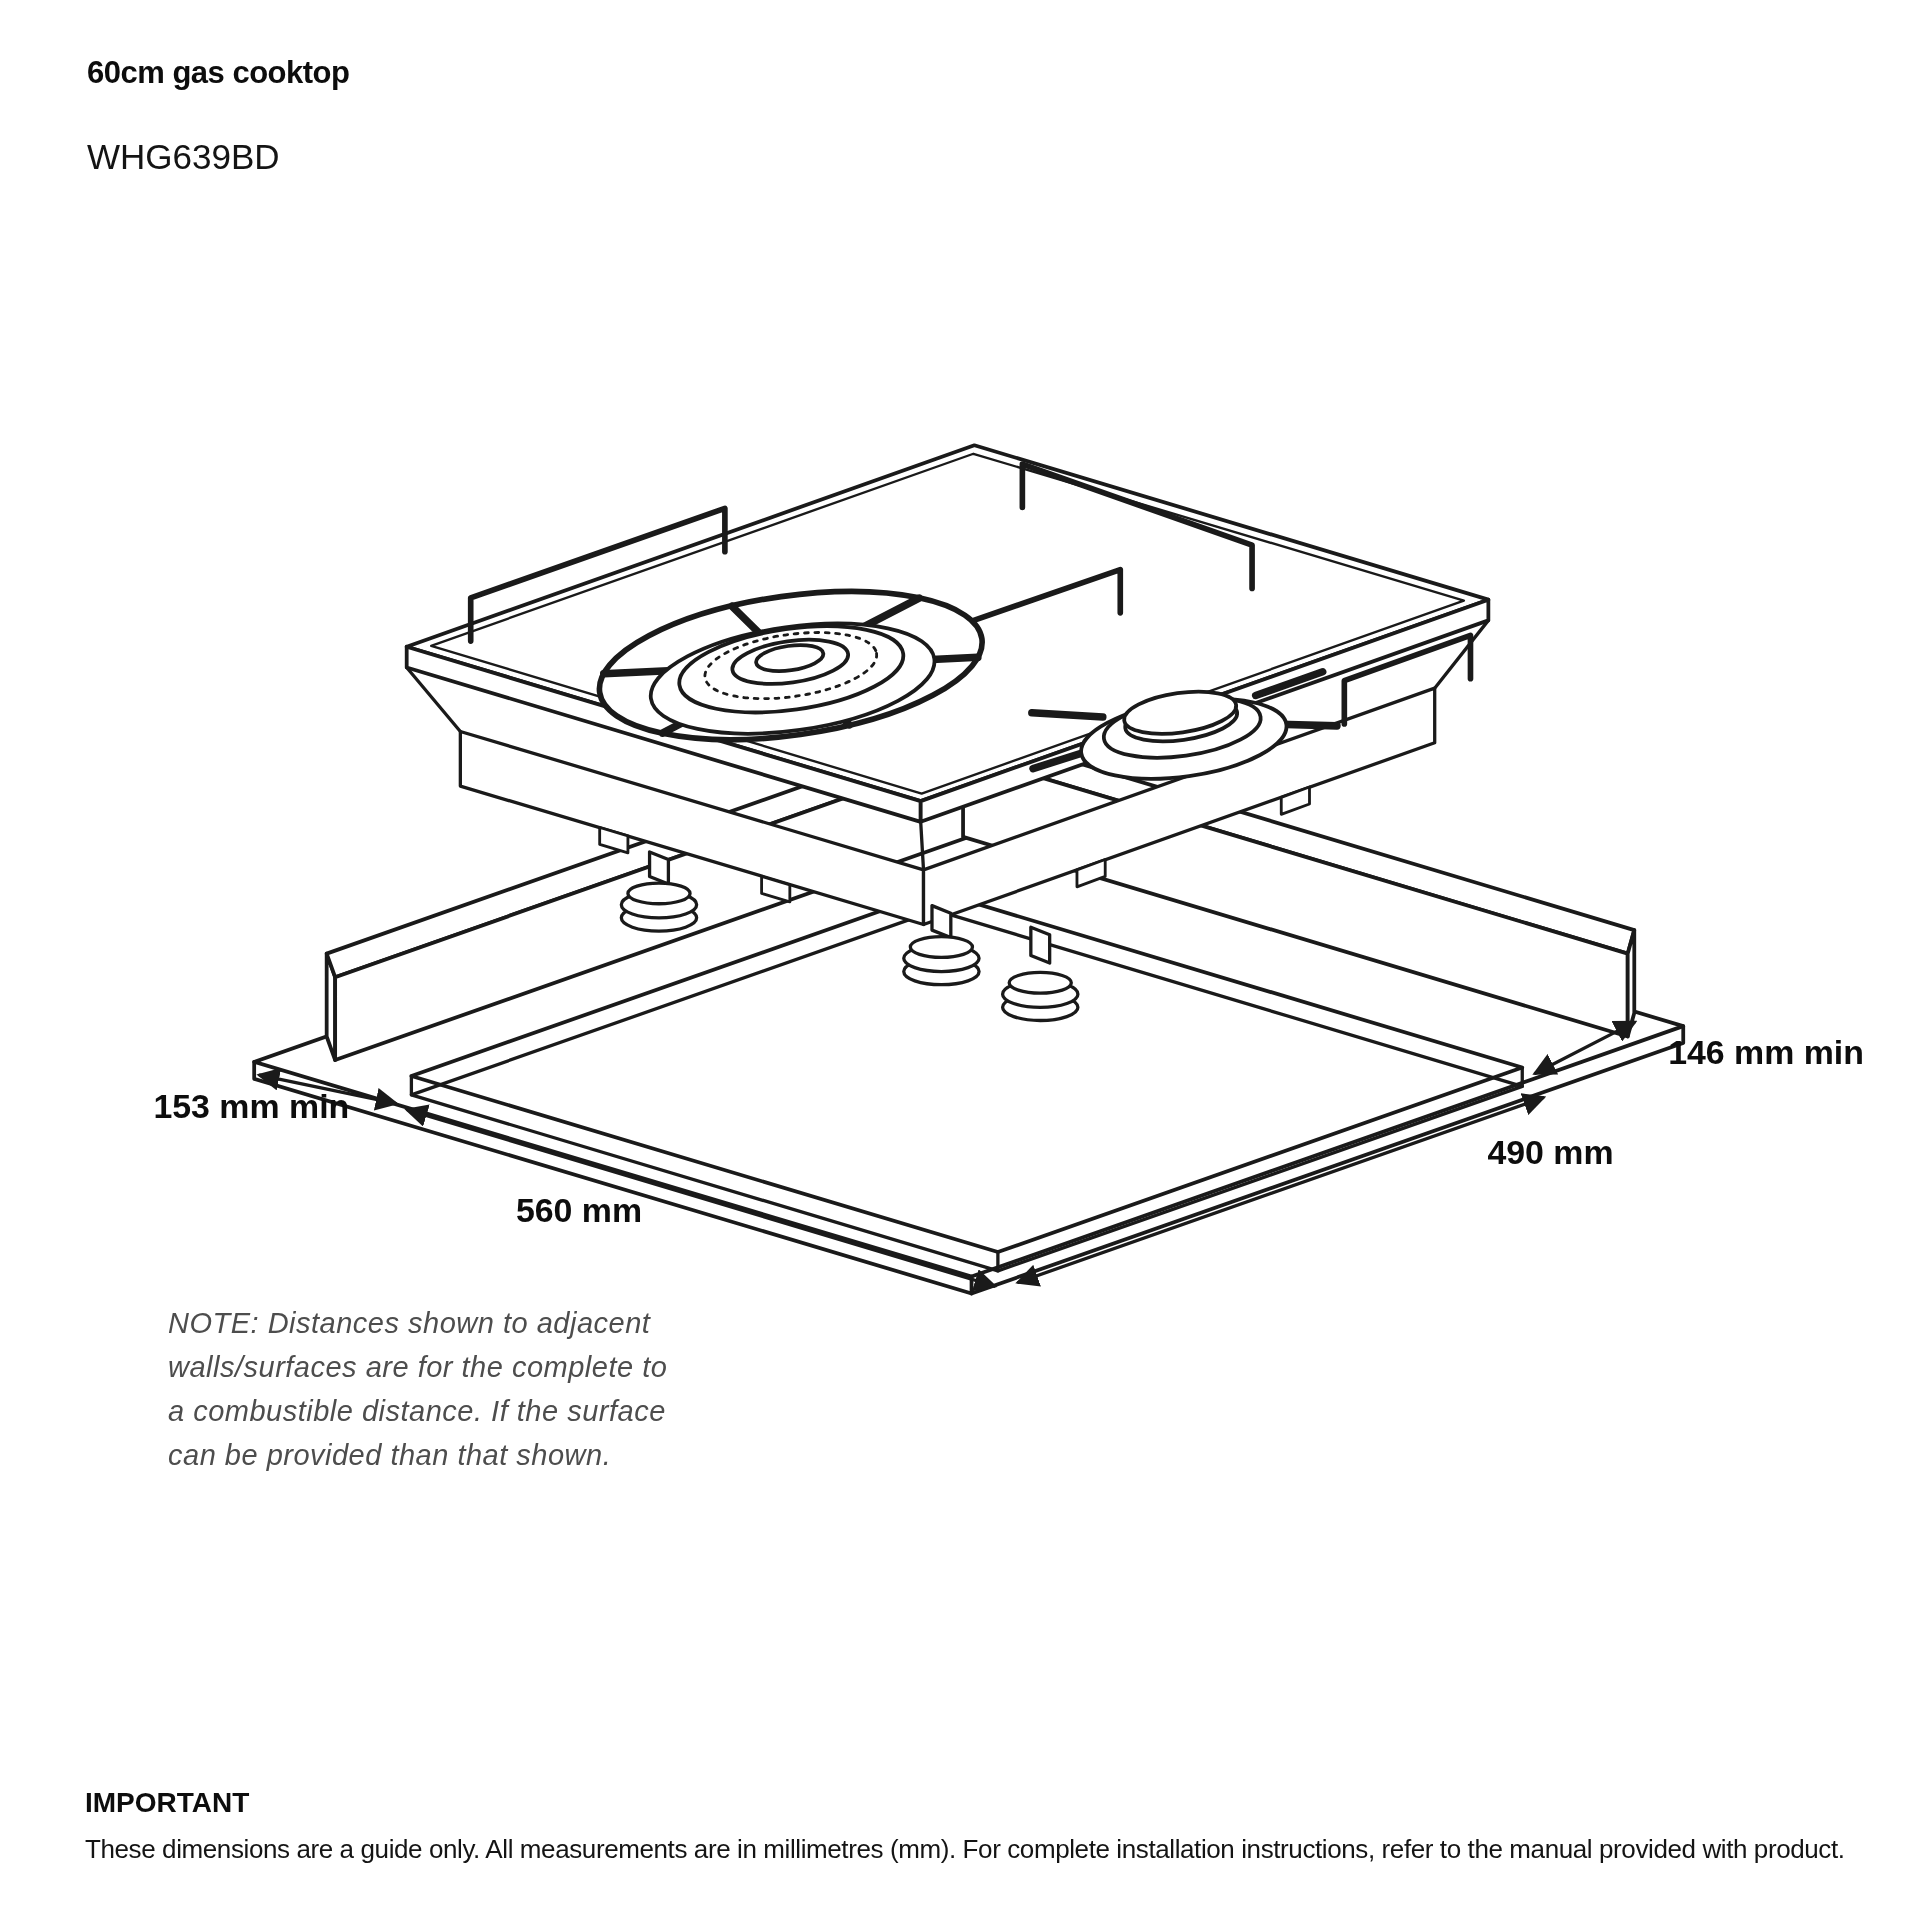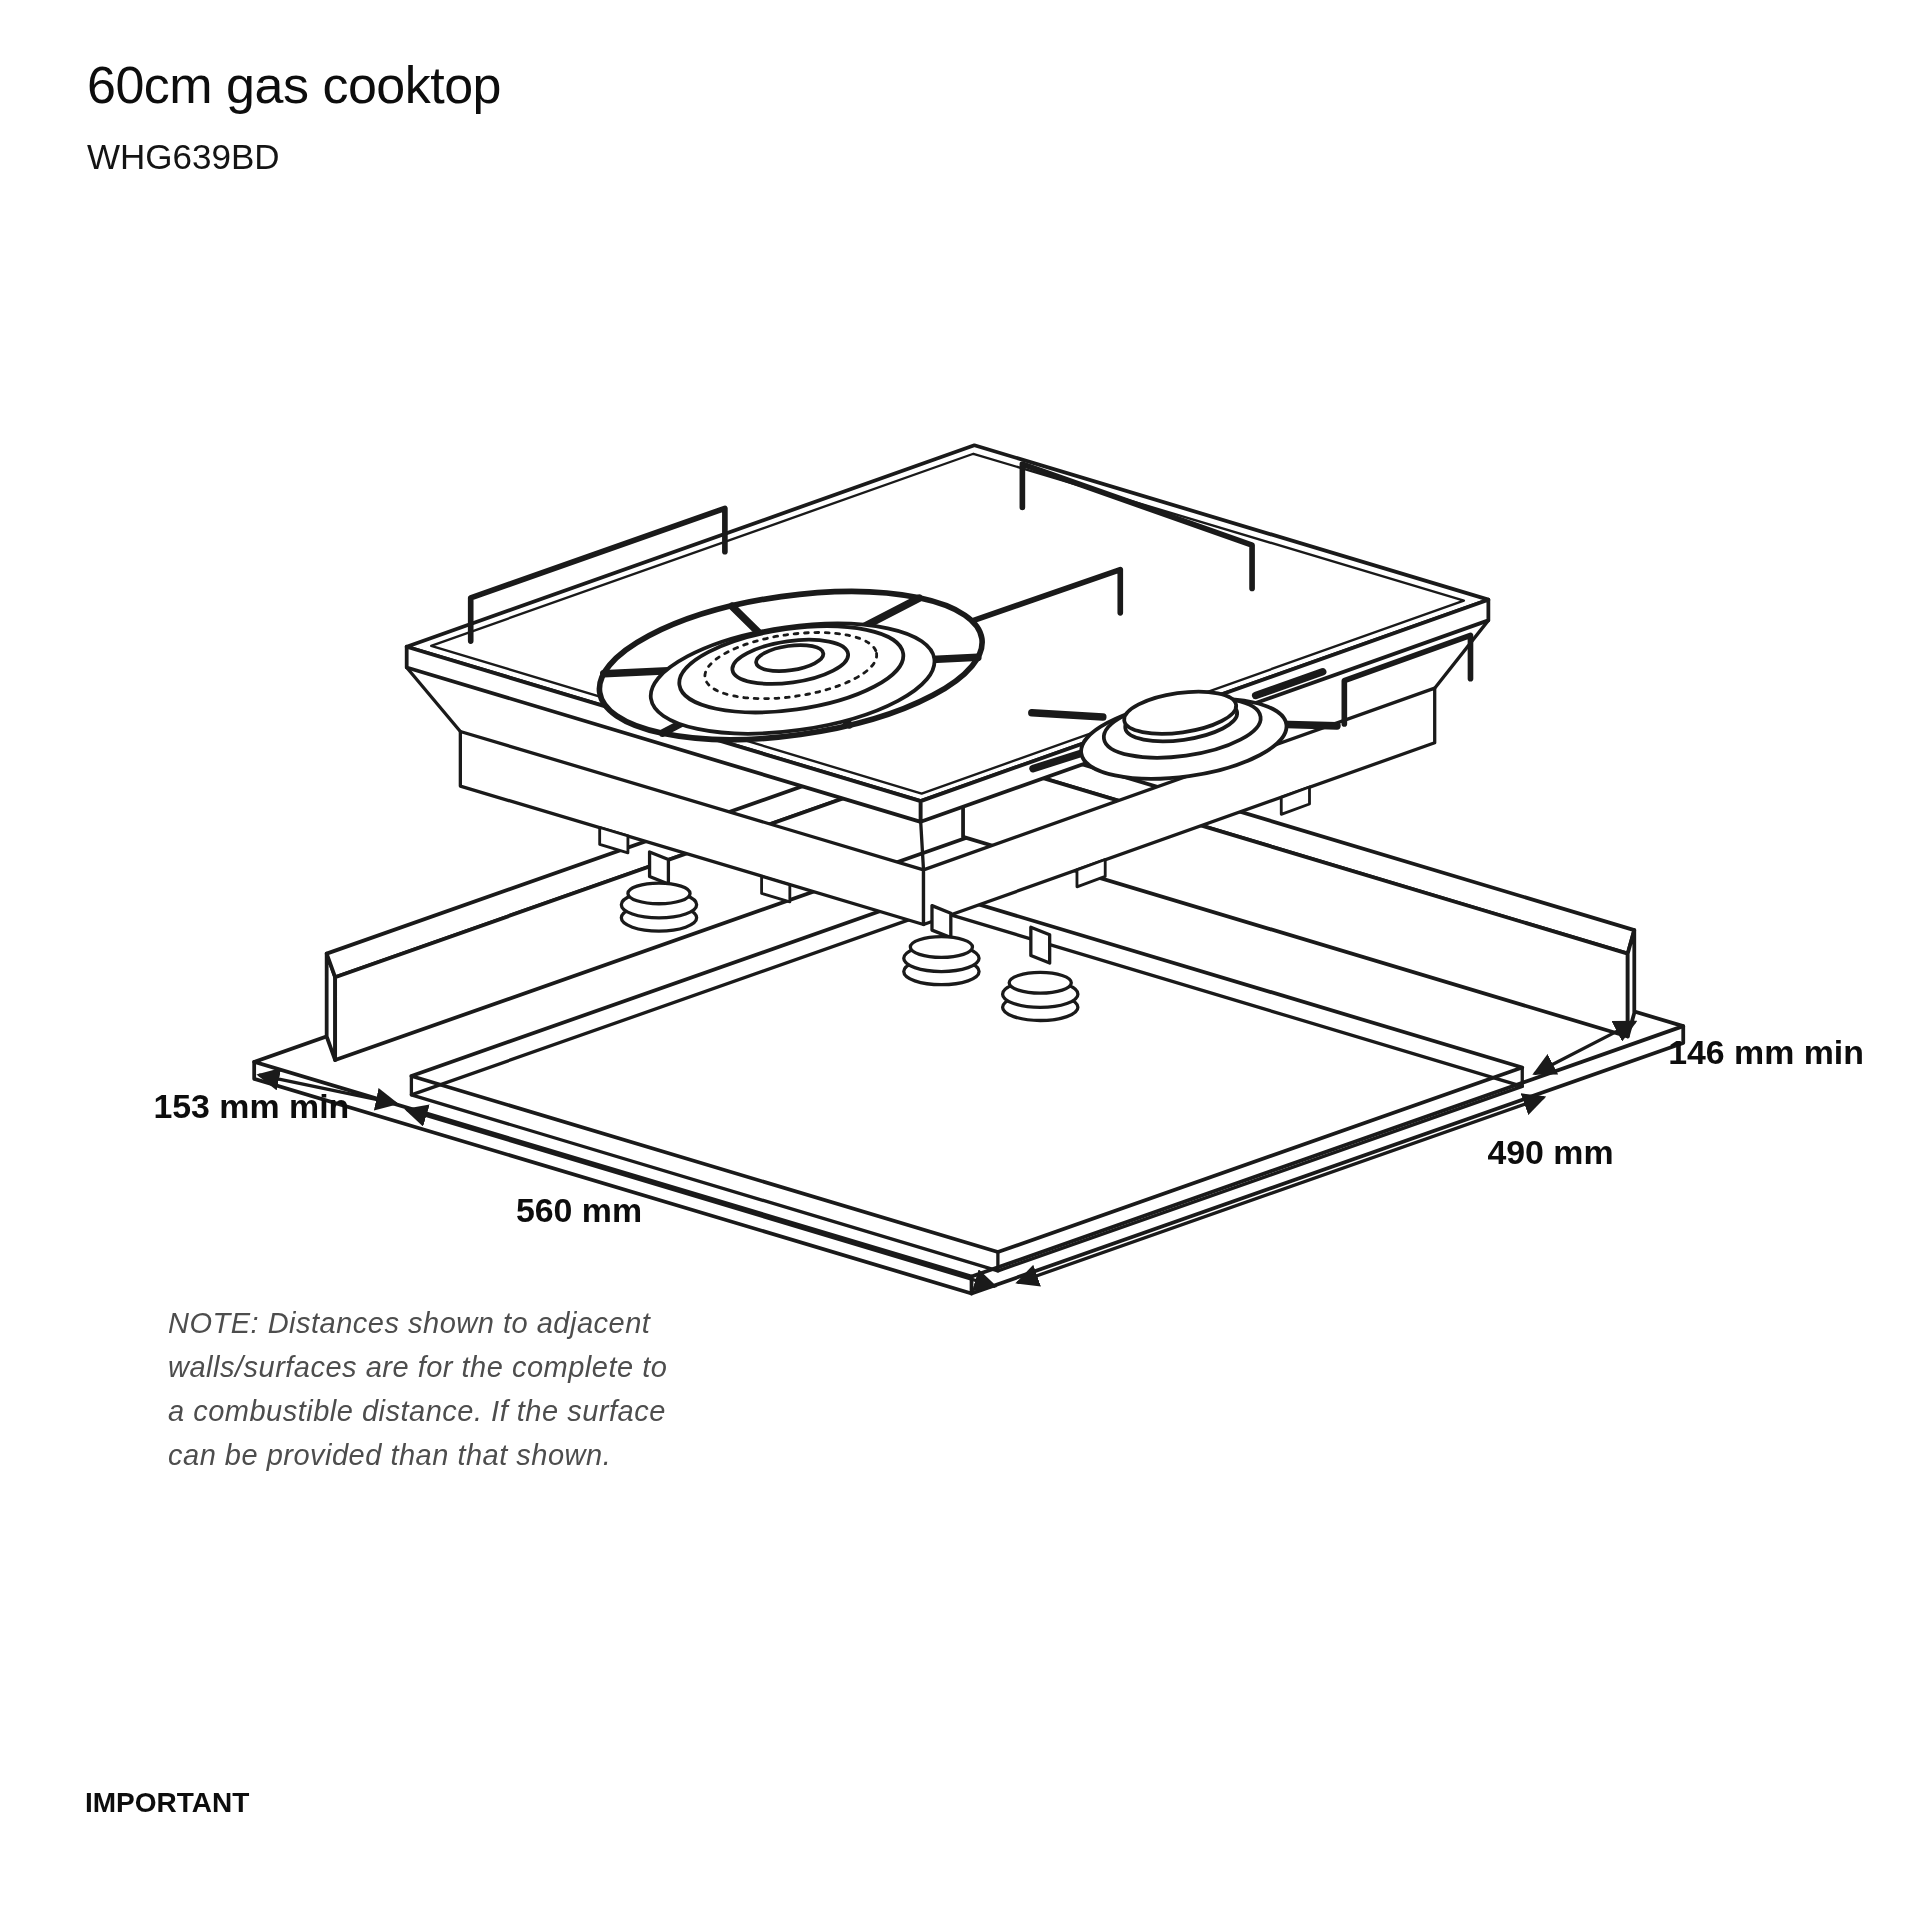--- a/index.html
+++ b/index.html
@@ -1,21 +1,21 @@
 <!DOCTYPE html>
 <html style="font-size:15px"><head>
 <meta charset="utf-8">
 <style>
   html,body{margin:0;padding:0;background:#ffffff;}
   .page{
     position:relative;width:1928px;height:1928px;background:#ffffff;overflow:hidden;
     font-family:"Liberation Sans",sans-serif;color:#000;
   }
   .title{
-    position:absolute;left:87px;top:55px;font-size:52px;font-weight:normal;
+    position:absolute;left:87px;top:55px;font-size:31px;font-weight:bold;
     letter-spacing:-0.5px;color:#0d0d0d;
   }
   .model{
     position:absolute;left:87px;top:137px;font-size:35px;font-weight:normal;color:#141414;
   }
   .diagram-svg{position:absolute;left:0;top:0;}
   .note-block{
     position:absolute;left:168px;top:1301px;width:603px;
     font-size:29px;font-style:italic;font-weight:300;color:#4d4d4d;line-height:44px;
     letter-spacing:0.5px;
@@ -163,15 +163,16 @@
   </svg>
 
   <div class="note-block">
     <div>NOTE: Distances shown to adjacent</div>
     <div>walls/surfaces are for the complete to</div>
     <div>a combustible distance. If the surface</div>
     <div>can be provided than that shown.</div>
   </div>
 
   <div class="important-heading">IMPORTANT</div>
+  <div class="footer-body">These dimensions are a guide only. All measurements are in millimetres (mm). For complete installation instructions, refer to the manual provided with product.</div>
 
 </div>
 
 
 </body></html>

